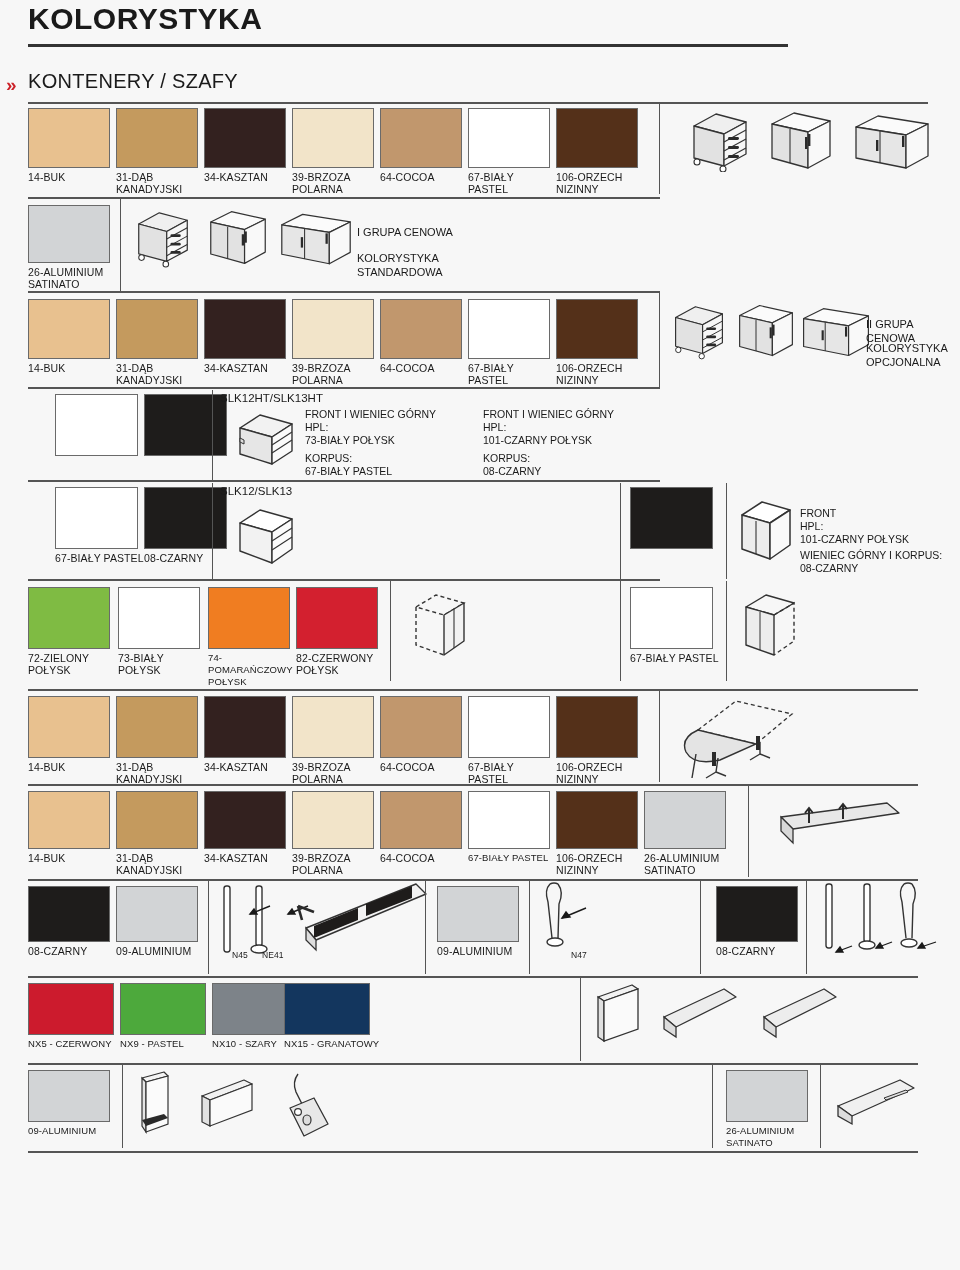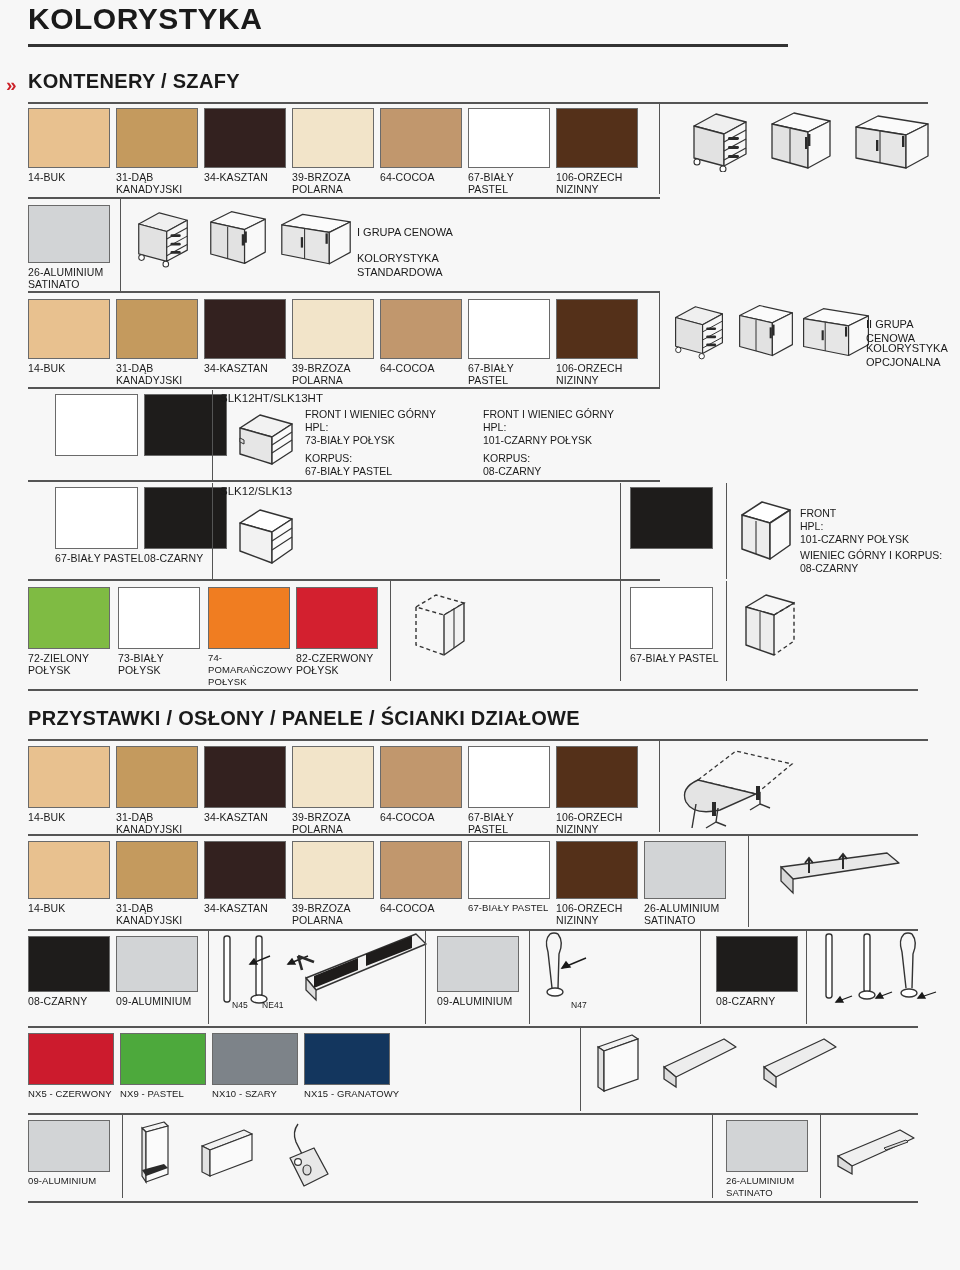--- a/index.html
+++ b/index.html
@@ -30,21 +30,21 @@
   }
   .logo-year {
     position: absolute; right: 2px; top: 34px;
     font-size: 15px; font-weight: bold; color: #1a1a1a; letter-spacing: 1px;
   }
 
   
   .sect { position: relative; margin-top: 10px; }
   .sect-head { position: relative; height: 30px; padding-left: 28px; }
   .chev { position: absolute; left: 6px; top: 4px; color: #cc2229; font-size: 19px; font-weight: bold; letter-spacing: -3px; }
-  .sect-title { font-size: 20px; font-weight: bold; letter-spacing: .3px; }
+  .sect-title { font-size: 20px; font-weight: normal; letter-spacing: .3px; }
   .sect-rule { margin: 2px 0 0 28px; height: 2px; background: #555; }
 
   
   .row { position: relative; }
   .rule { height: 2px; background: #555; }
 
   .swatch-strip { display: flex; align-items: flex-start; }
   .sw-item { position: relative; }
   .sw-box { border: 1px solid #6a6a6a; }
   .sw-lab {
@@ -477,26 +477,20 @@
         <g stroke="#333" stroke-width="1.4" fill="none" stroke-dasharray="4 3">
           <path d="M34 26 L54 14 L54 52 L34 66"></path>
         </g>
         <path d="M20 23 L20 61" stroke="#333" stroke-width="1"></path>
       </svg>
     </div>
   </div>
 
   <div class="rule" style="margin:2px 28px 0 28px;width:890px"></div>
 
-  <div class="sect" style="margin-top:16px">
-    <div class="sect-head">
-      <span class="sect-title">PRZYSTAWKI / OSŁONY / PANELE / ŚCIANKI DZIAŁOWE</span>
-    </div>
-    <div class="sect-rule" style="width:900px"></div>
-  </div>
 
   <div class="row" style="height:86px;margin-top:5px;">
     <div class="swatch-strip" style="position:absolute;left:28px;top:0;">
       <div class="sw-item" style="width:88px">
         <div class="sw-box" style="width:82px;height:62px;background:#e8c18f"></div>
         <div class="sw-lab">14-BUK</div>
       </div>
       <div class="sw-item" style="width:88px">
         <div class="sw-box" style="width:82px;height:62px;background:#c49a5e"></div>
         <div class="sw-lab">31-DĄB
@@ -727,21 +721,21 @@
   <div class="row" style="height:78px;margin-top:5px;">
     <div class="swatch-strip" style="position:absolute;left:28px;top:0;">
       <div class="sw-item" style="width:92px">
         <div class="sw-box" style="width:86px;height:52px;background:#cc1b2d"></div>
         <div class="sw-lab" style="font-size:9.5px">NX5 - CZERWONY</div>
       </div>
       <div class="sw-item" style="width:92px">
         <div class="sw-box" style="width:86px;height:52px;background:#4da93c"></div>
         <div class="sw-lab" style="font-size:9.5px">NX9 - PASTEL</div>
       </div>
-      <div class="sw-item" style="width:92px">
+      <div class="sw-item" style="width:72px">
         <div class="sw-box" style="width:86px;height:52px;background:#7d8389"></div>
         <div class="sw-lab" style="font-size:9.5px">NX10 - SZARY</div>
       </div>
       <div class="sw-item" style="width:96px">
         <div class="sw-box" style="width:86px;height:52px;background:#13365e"></div>
         <div class="sw-lab" style="font-size:9.5px">NX15 - GRANATOWY</div>
       </div>
     </div>
 
     <div class="vline" style="left:580px;top:-6px;height:84px"></div>

